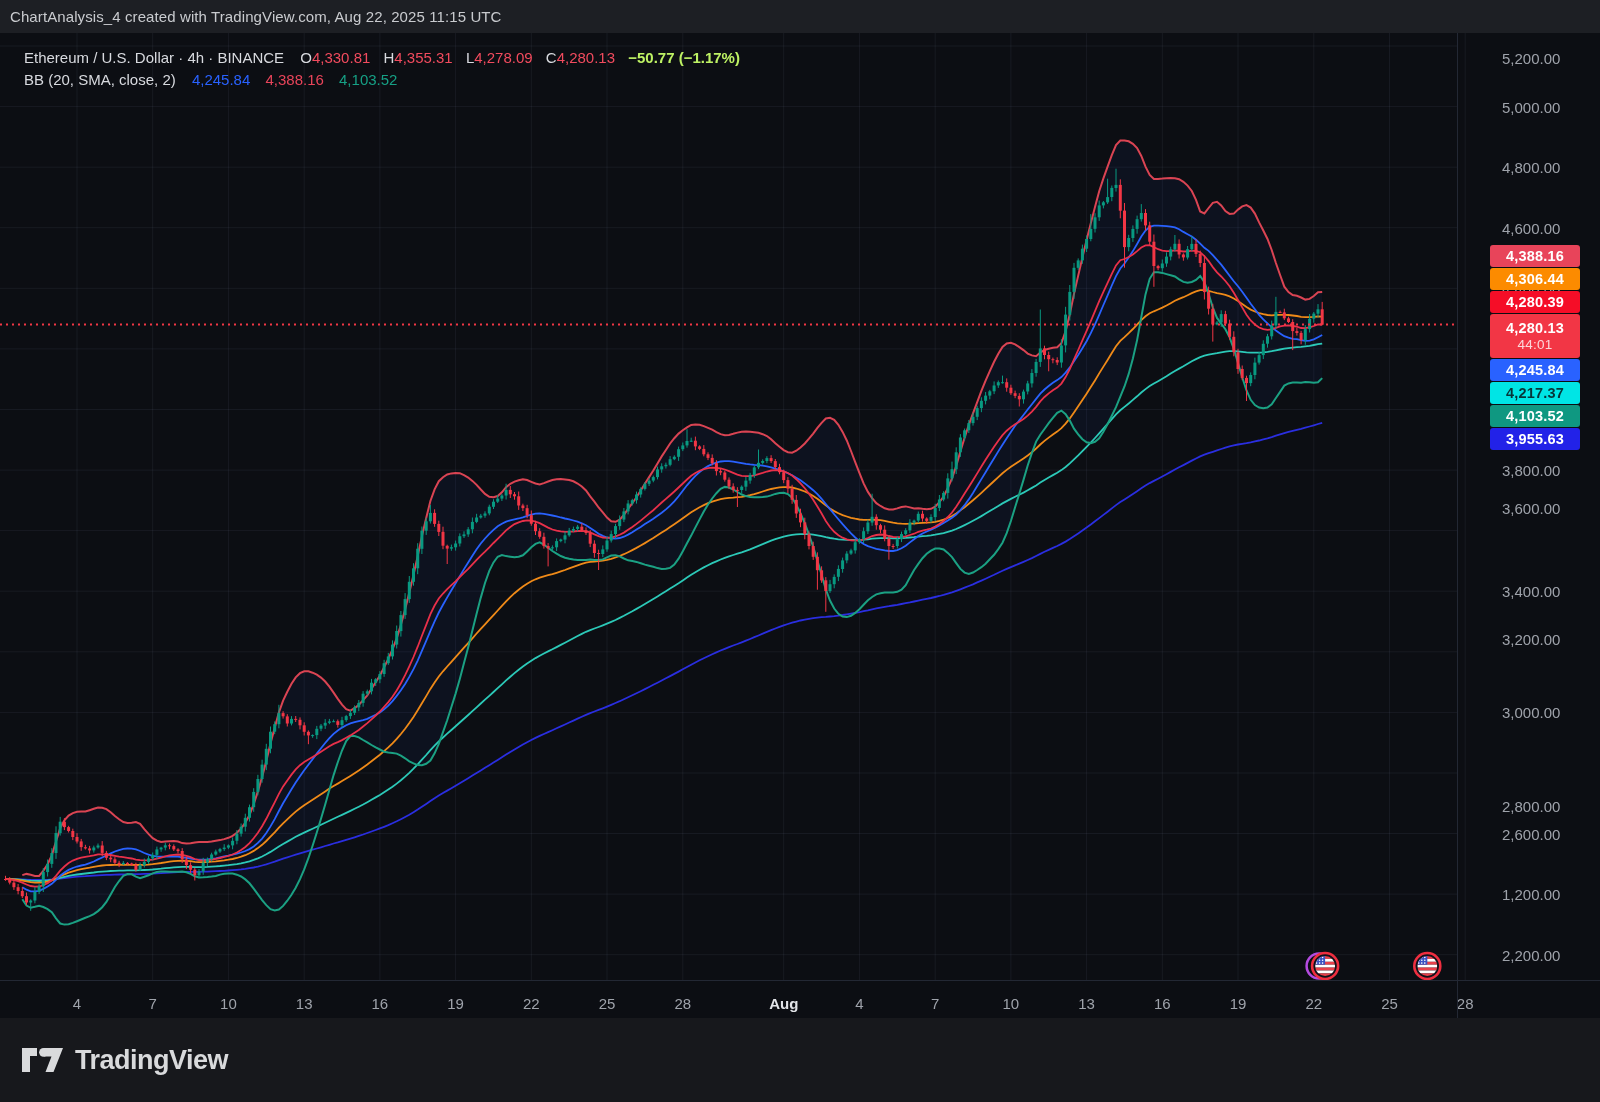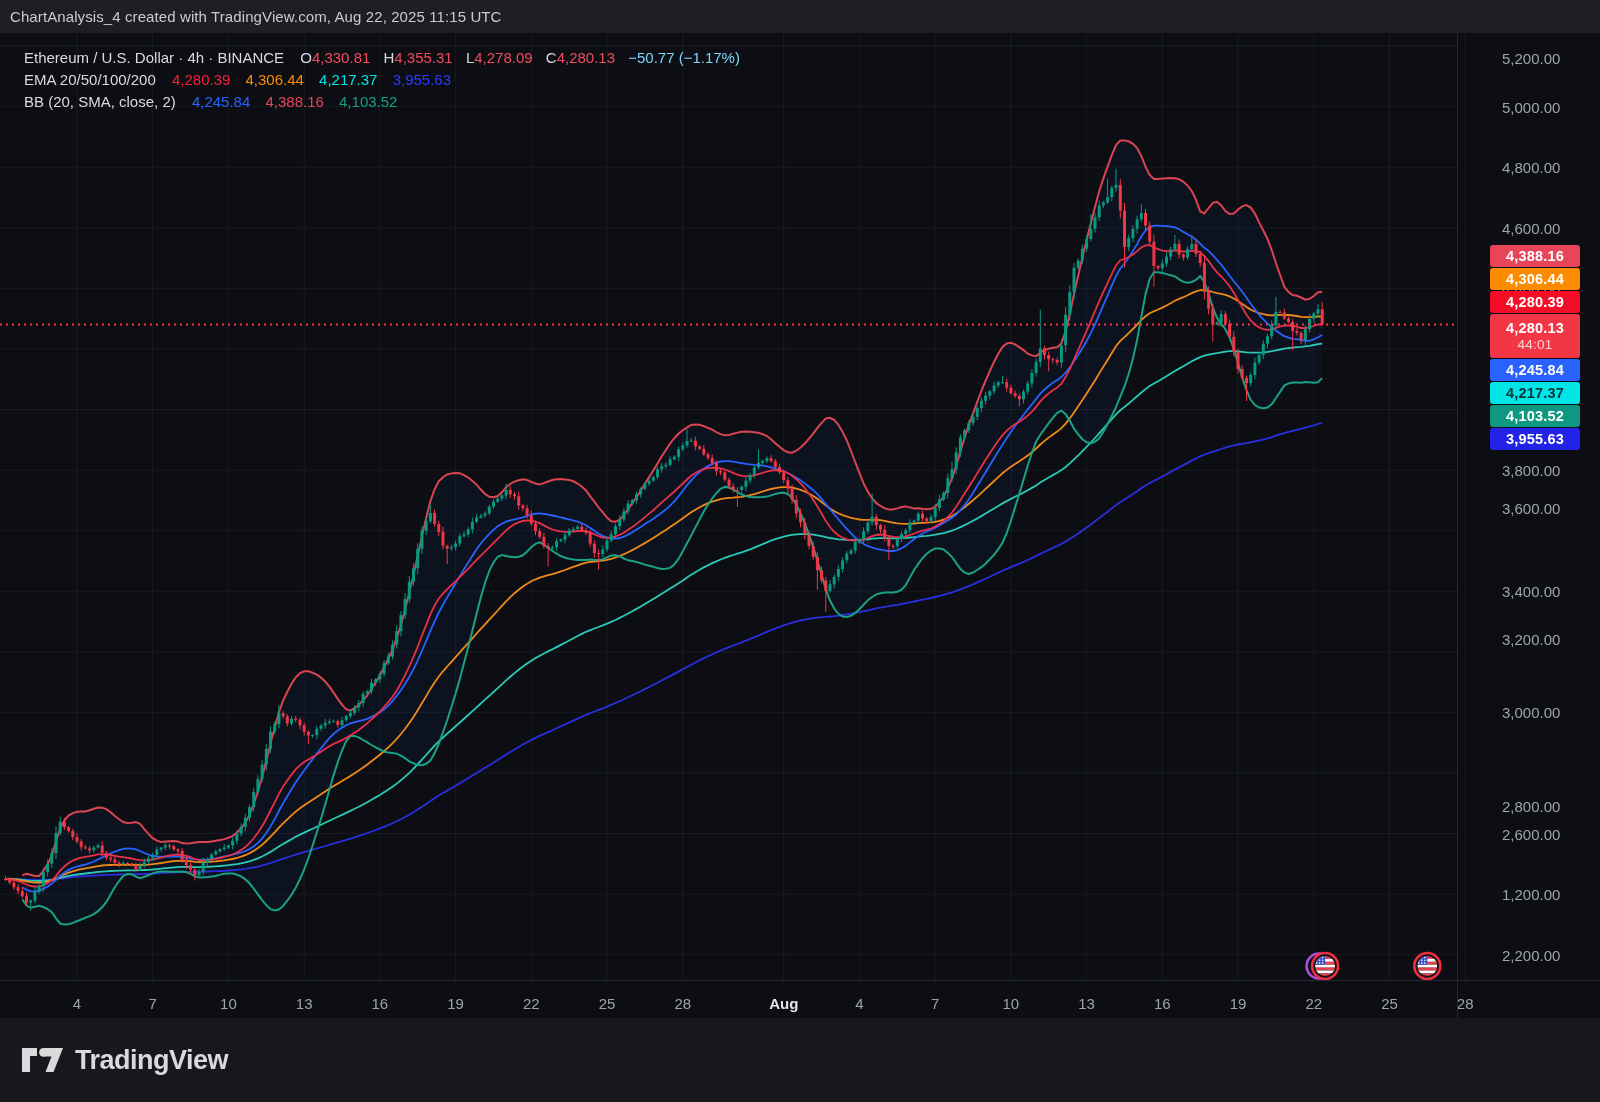--- a/index.html
+++ b/index.html
@@ -782,28 +782,21 @@
     <span>ChartAnalysis_4 created with TradingView.com, Aug 22, 2025 11:15 UTC</span>
   </div>
 
   <div class="legend">
     <div class="lrow">
       <span class="sym">Ethereum / U.S. Dollar · 4h · BINANCE</span>
       <span class="pair"><i>O</i><b class="ov" style="color: rgb(242, 75, 94);">4,330.81</b></span>
       <span class="pair"><i>H</i><b class="ov" style="color: rgb(242, 75, 94);">4,355.31</b></span>
       <span class="pair"><i>L</i><b class="ov" style="color: rgb(242, 75, 94); margin-top: 12px;">4,278.09</b></span>
       <span class="pair"><i>C</i><b class="ov" style="color: rgb(242, 75, 94);">4,280.13</b></span>
-      <span class="ov" style="color: #7dd3fc;">−50.77 (−1.17%)</span>
-    </div>
-    <div class="lrow">
-      <span class="sym">EMA 20/50/100/200</span>
-      <span class="v" style="color: rgb(245, 33, 58);">4,280.39</span>
-      <span class="v" style="color: rgb(255, 140, 0);">4,306.44</span>
-      <span class="v" style="color: rgb(0, 229, 229);">4,217.37</span>
-      <span class="v" style="color: rgb(43, 60, 255);">3,955.63</span>
+      <span class="ov" style="color: #bef264; font-weight: bold;">−50.77 (−1.17%)</span>
     </div>
     <div class="lrow">
       <span class="sym">BB (20, SMA, close, 2)</span>
       <span class="v" style="color: rgb(41, 98, 255);">4,245.84</span>
       <span class="v" style="color: rgb(232, 68, 90);">4,388.16</span>
       <span class="v" style="color: rgb(22, 160, 133);">4,103.52</span>
     </div>
   </div>
 
   <div id="priceAxis">

